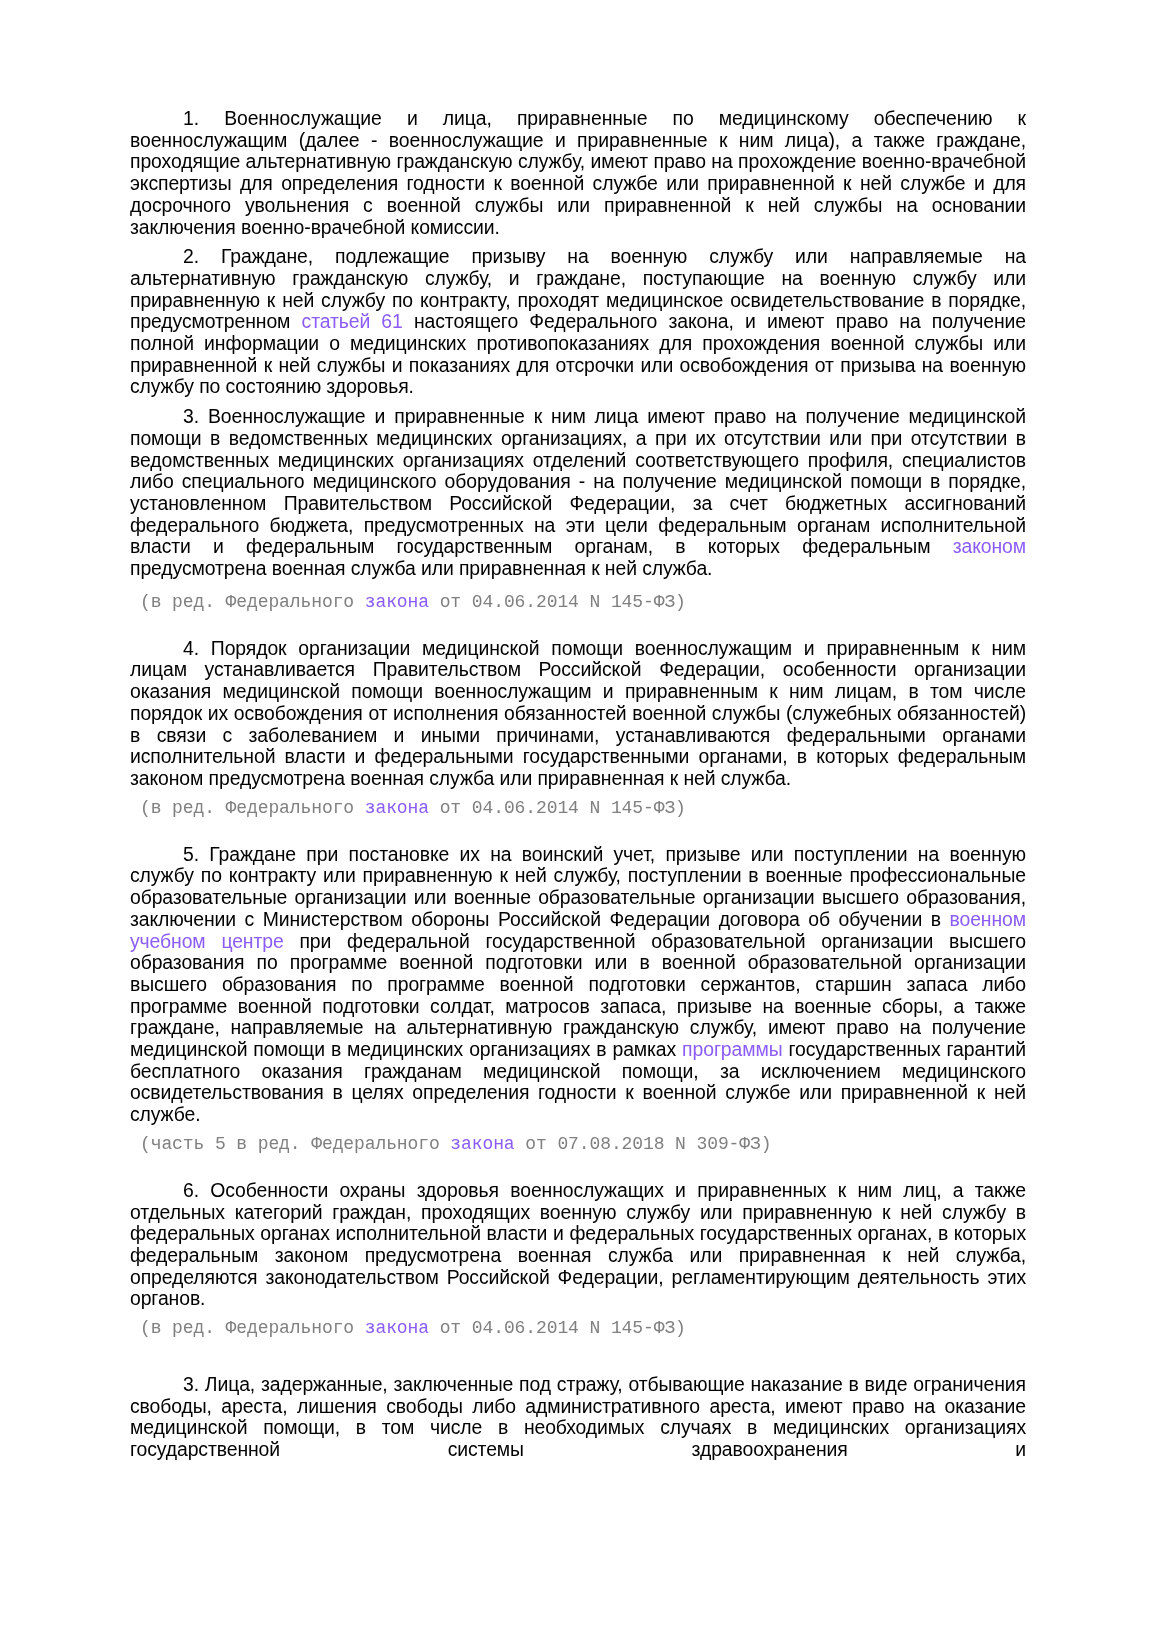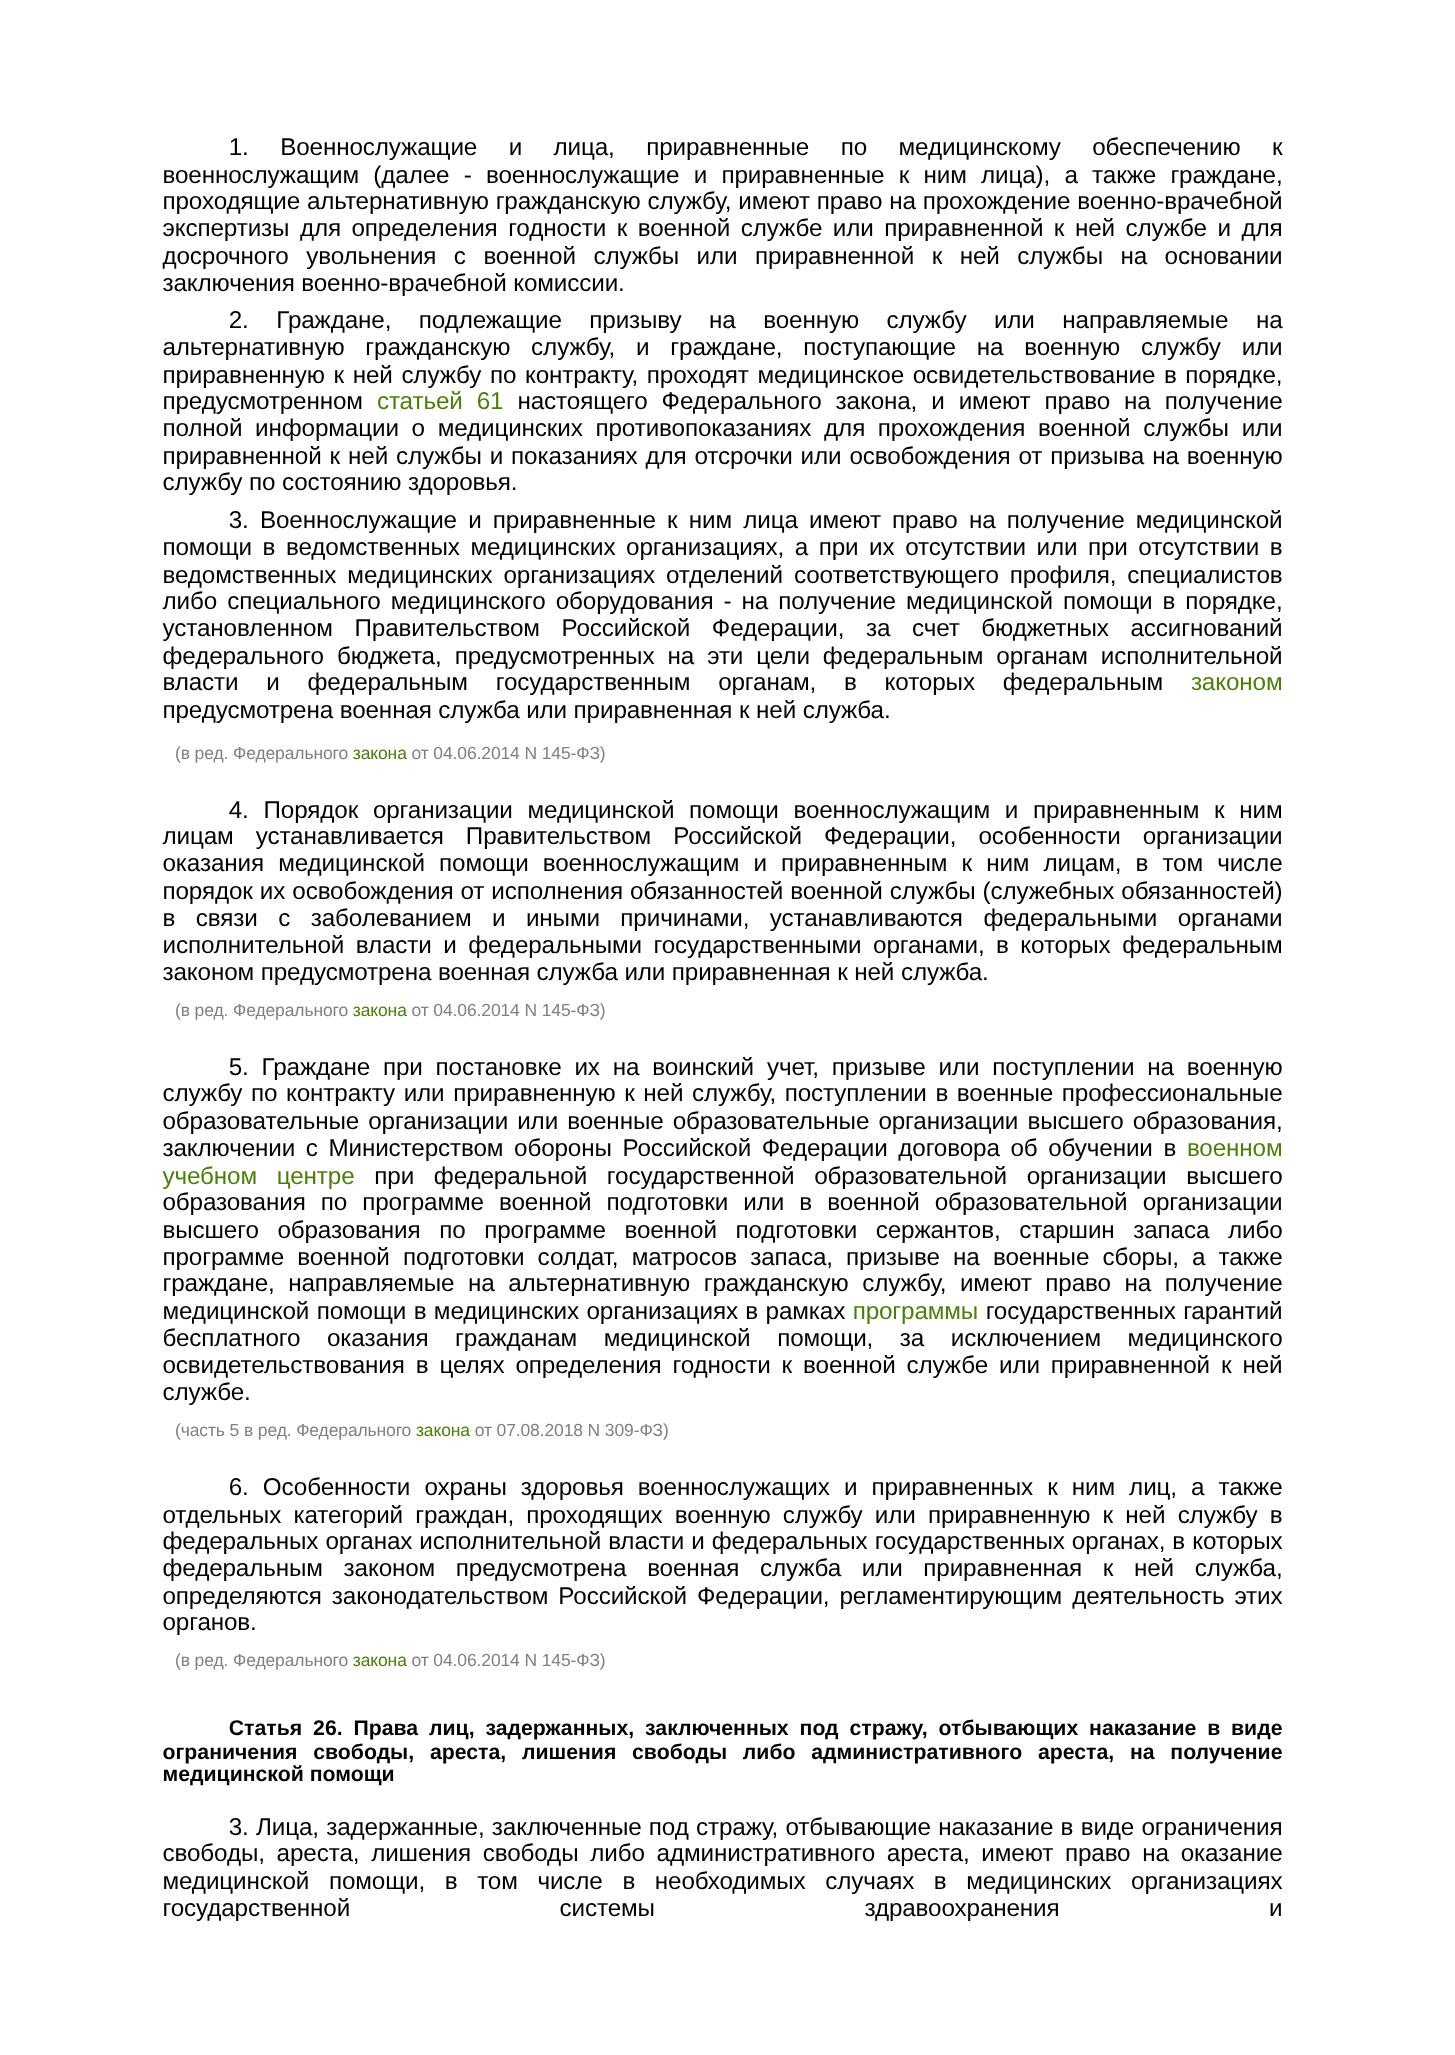--- a/index.html
+++ b/index.html
@@ -14,36 +14,37 @@
   }
   .para {
     font-size: 19.4px;
     line-height: 21.7px;
     text-align: justify;
     text-indent: 53px;
     margin: 0 0 8px 0;
     letter-spacing: -0.1px;
   }
   .note {
-    font-size: 14px;
+    font-size: 18px;
     line-height: 20px;
     color: #808080;
     margin: 12px 0 26px 10px;
     text-indent: 0;
+    font-family: Liberation Mono, monospace;
   }
   .note.tight { margin-top: 4px; }
   .heading {
     font-size: 17px;
     font-weight: bold;
     line-height: 18.5px;
     text-align: justify;
     text-indent: 53px;
     margin: 0 0 22px 0;
   }
-  .link { color: #4d7c0f; text-decoration: none; cursor: pointer; }
+  .link { color: #8b5cf6; text-decoration: none; cursor: pointer; }
 </style>
 </head>
 <body>
 
 <div class="page">
 
   <p class="para">
     <span>1. Военнослужащие и лица, приравненные по медицинскому обеспечению к военнослужащим (далее - военнослужащие и приравненные к ним лица), а также граждане, проходящие альтернативную гражданскую службу, имеют право на прохождение военно-врачебной экспертизы для определения годности к военной службе или приравненной к ней службе и для досрочного увольнения с военной службы или приравненной к ней службы на основании заключения военно-врачебной комиссии.</span>
   </p>
 
@@ -62,21 +63,18 @@
   <p class="para"><span>5. Граждане при постановке их на воинский учет, призыве или поступлении на военную службу по контракту или приравненную к ней службу, поступлении в военные профессиональные образовательные организации или военные образовательные организации высшего образования, заключении с Министерством обороны Российской Федерации договора об обучении в </span><a class="link">военном учебном центре</a><span> при федеральной государственной образовательной организации высшего образования по программе военной подготовки или в военной образовательной организации высшего образования по программе военной подготовки сержантов, старшин запаса либо программе военной подготовки солдат, матросов запаса, призыве на военные сборы, а также граждане, направляемые на альтернативную гражданскую службу, имеют право на получение медицинской помощи в медицинских организациях в рамках </span><a class="link">программы</a><span> государственных гарантий бесплатного оказания гражданам медицинской помощи, за исключением медицинского освидетельствования в целях определения годности к военной службе или приравненной к ней службе.</span></p>
 
   <p class="para note tight"><span>(часть 5 в ред. Федерального </span><a class="link">закона</a><span> от 07.08.2018 N 309-ФЗ)</span></p>
 
   <p class="para">
     <span>6. Особенности охраны здоровья военнослужащих и приравненных к ним лиц, а также отдельных категорий граждан, проходящих военную службу или приравненную к ней службу в федеральных органах исполнительной власти и федеральных государственных органах, в которых федеральным законом предусмотрена военная служба или приравненная к ней служба, определяются законодательством Российской Федерации, регламентирующим деятельность этих органов.</span>
   </p>
 
   <p class="para note tight" style="margin-bottom:36px;"><span>(в ред. Федерального </span><a class="link">закона</a><span> от 04.06.2014 N 145-ФЗ)</span></p>
 
-  <p class="heading">
-    <span>Статья 26. Права лиц, задержанных, заключенных под стражу, отбывающих наказание в виде ограничения свободы, ареста, лишения свободы либо административного ареста, на получение медицинской помощи</span>
-  </p>
 
   <p class="para" style="text-align-last: justify;">
     <span>3. Лица, задержанные, заключенные под стражу, отбывающие наказание в виде ограничения свободы, ареста, лишения свободы либо административного ареста, имеют право на оказание медицинской помощи, в том числе в необходимых случаях в медицинских организациях государственной системы здравоохранения и</span>
   </p>
 
 </div>
 
 </body></html>

